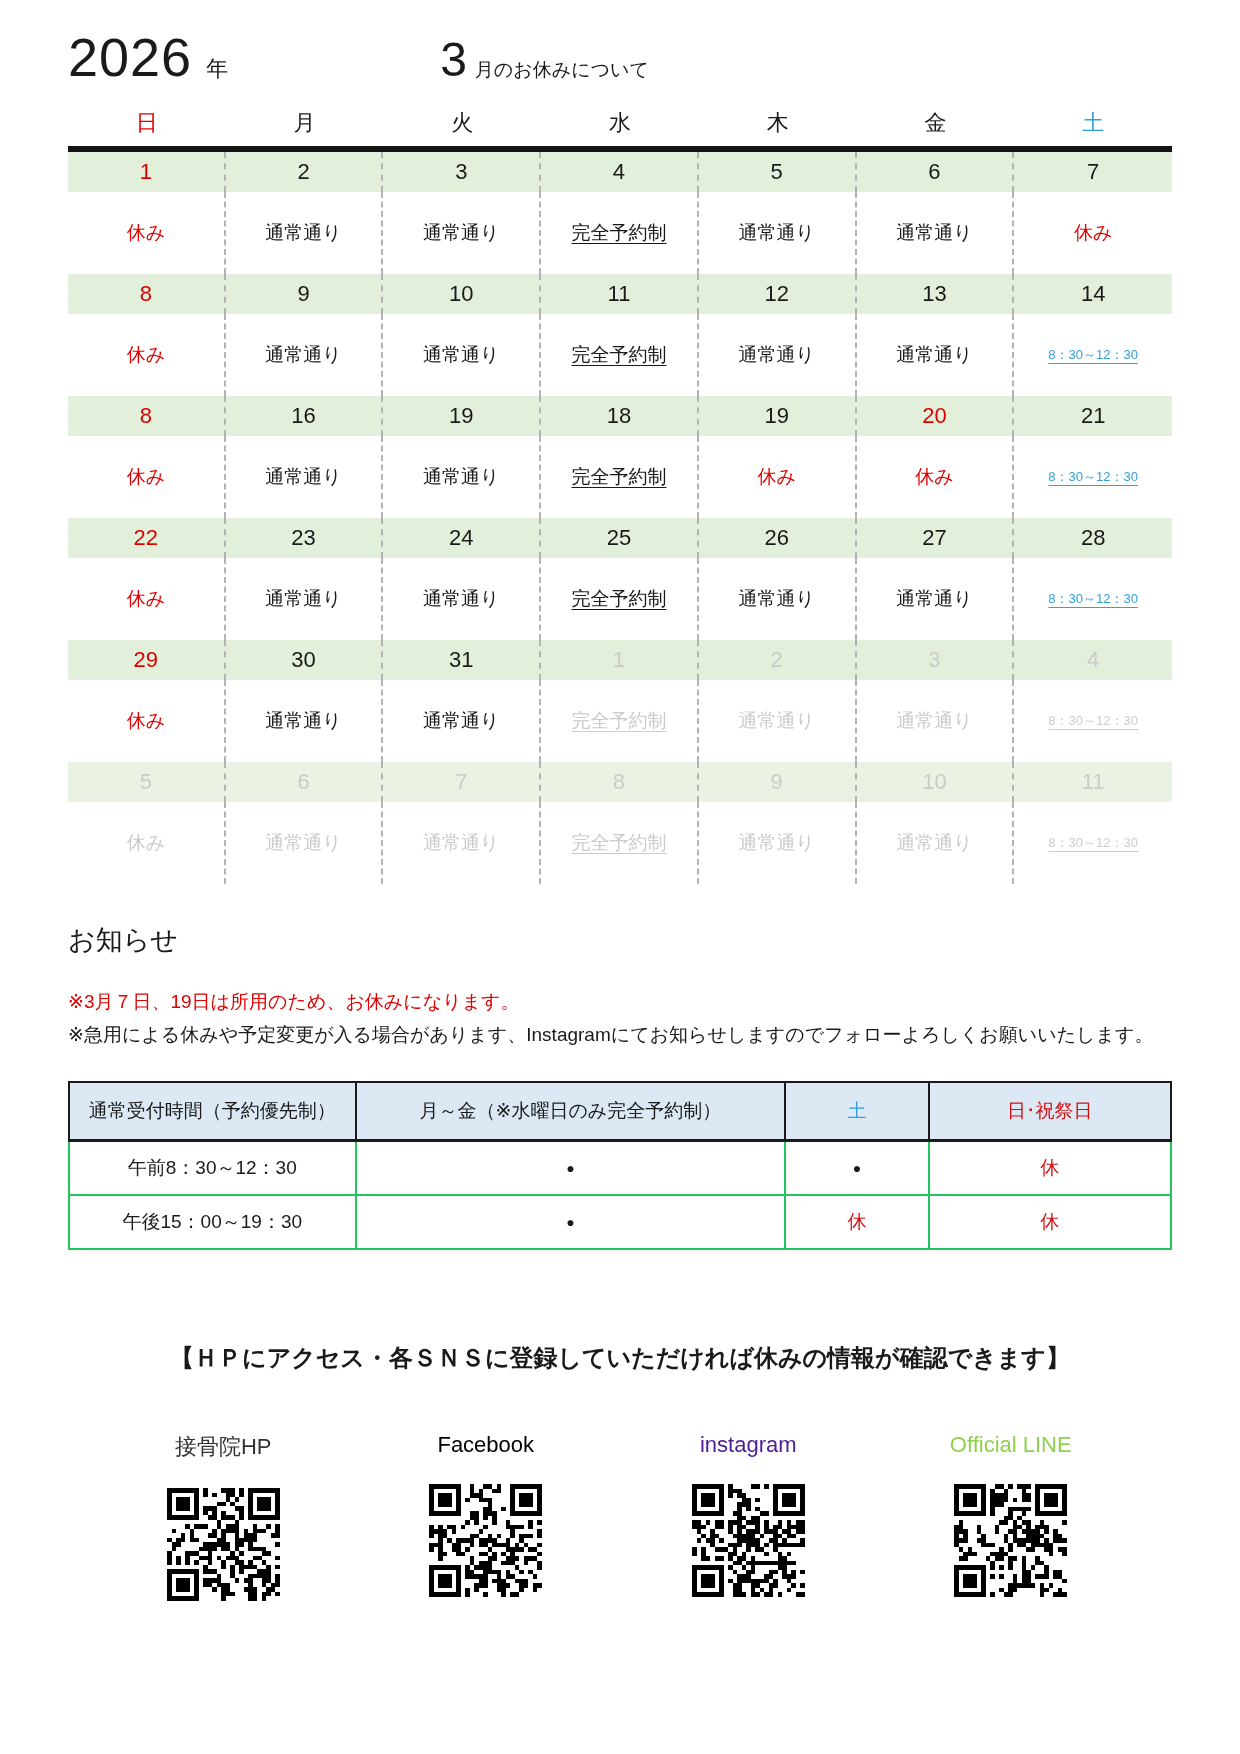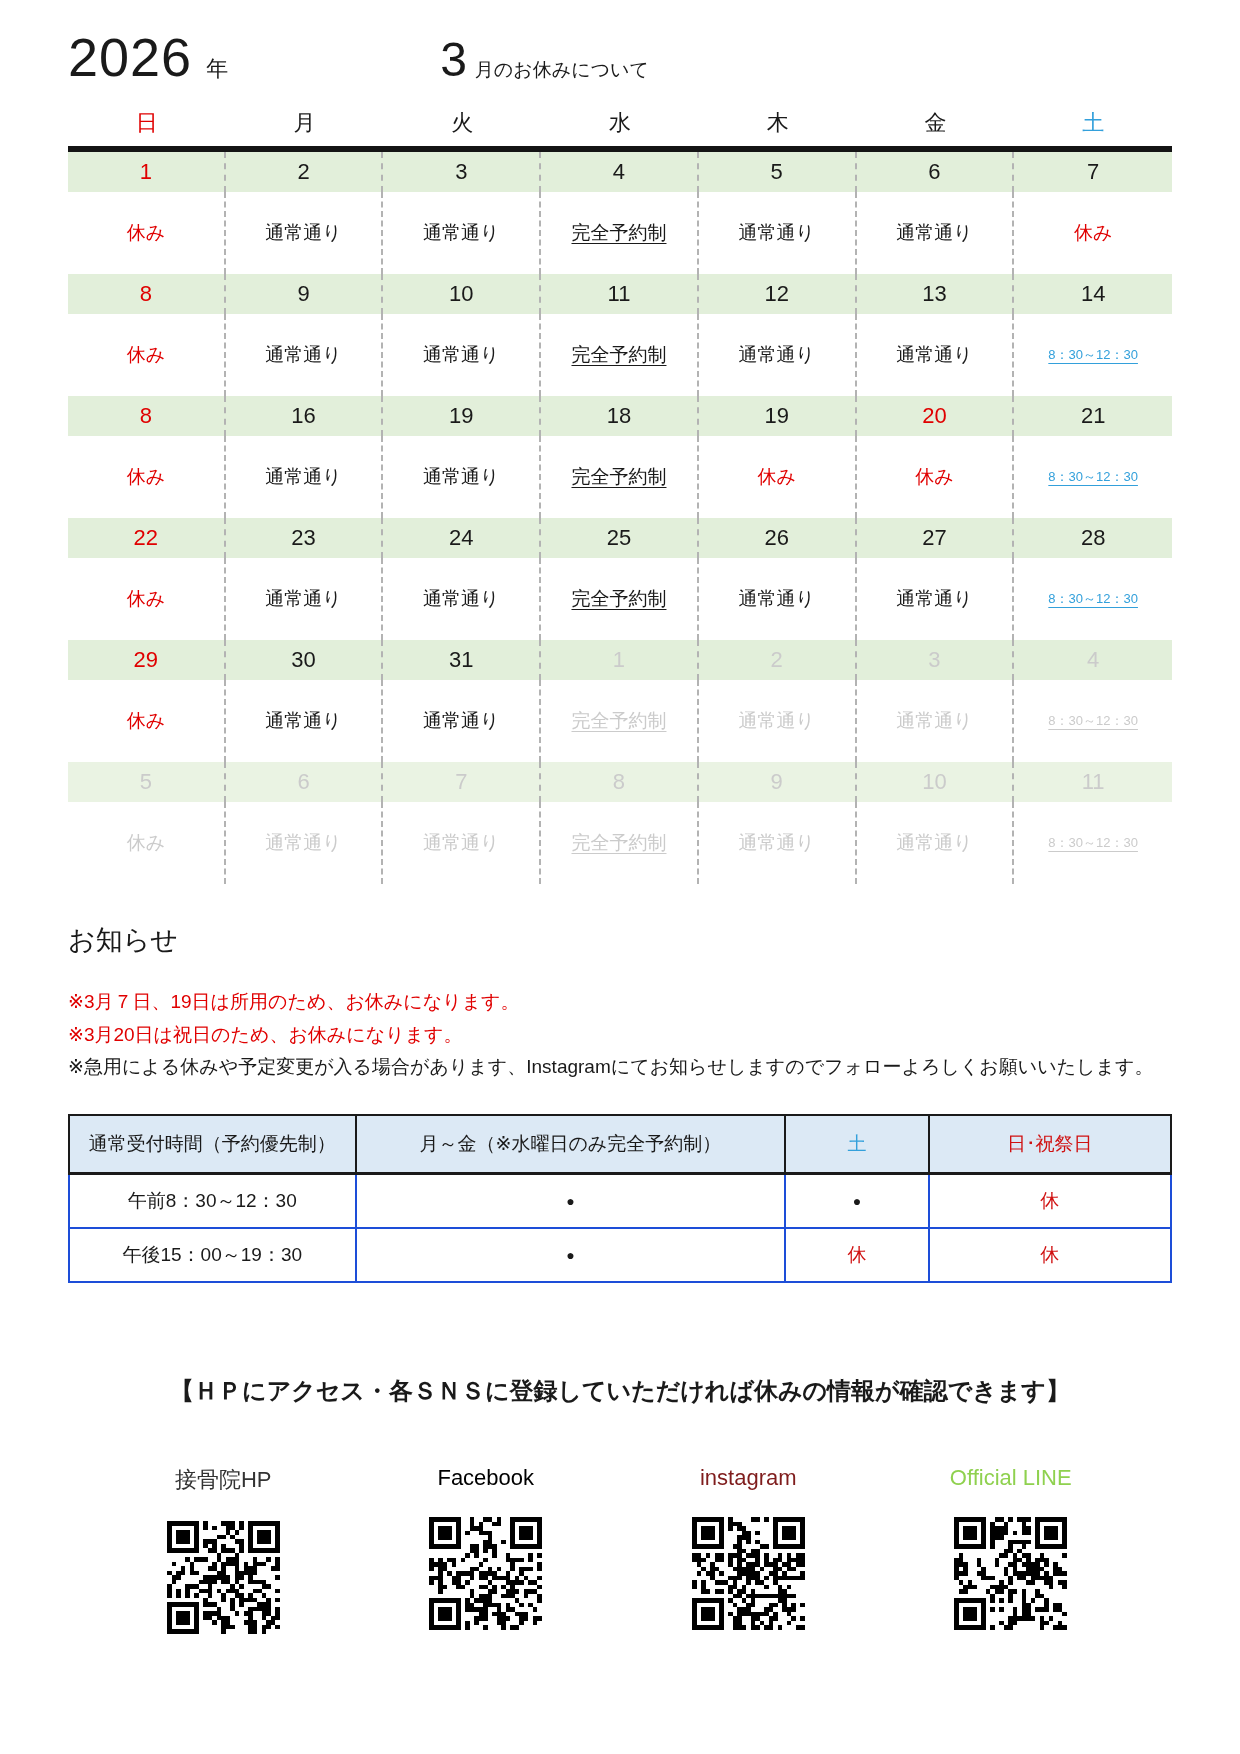--- a/index.html
+++ b/index.html
@@ -41,21 +41,21 @@
   .notice-heading{font-size:27px;font-weight:400;margin:0;}
   .notes{margin-top:28px;font-size:19px;line-height:1.72;}
   .note-red{color:#E00000;} .note-black{color:#1a1a1a;}
 
   
   .hours{margin-top:30px;width:100%;border-collapse:collapse;border:2px solid #1a1a1a;font-size:19px;}
   .hours th{
     background:#DCE9F5;height:54px;font-weight:400;
     border:2px solid #1a1a1a;border-bottom:3px solid #1a1a1a;text-align:center;
   }
-  .hours td{height:50px;text-align:center;border:2px solid #1d4ed8;}
+  .hours td{height:50px;text-align:center;border:2px solid #22c55e;}
   .hours th:nth-child(1){width:26%;}
   .hours th:nth-child(2){width:39%;}
   .hours th:nth-child(3){width:13%;}
   .hours th:nth-child(4){width:22%;}
   .c-blue{color:#33A0DB;} .c-red{color:#D01111;} .c-black{color:#1a1a1a;}
   .dot{font-size:14px;}
 
   
   .sns{margin-top:92px;}
   .sns-heading{text-align:center;font-size:24px;font-weight:700;}
@@ -208,21 +208,20 @@
             <div class="cell sc-time muted">8：30～12：30</div>
           </div>
         </div>
       </div>
   </div>
 
   <div class="notice">
     <h2 class="notice-heading">お知らせ</h2>
     <div class="notes" id="notes">
         <div class="note-red">※3月７日、19日は所用のため、お休みになります。</div>
-        <div class="note-red">※3月20日は祝日のため、お休みになります。</div>
         <div class="note-black">※急用による休みや予定変更が入る場合があります、Instagramにてお知らせしますのでフォローよろしくお願いいたします。</div>
       </div>
   </div>
 
   <table class="hours">
     <thead id="hours-head">
         <tr>
           <th class="c-black">通常受付時間（予約優先制）</th>
           <th class="c-black">月～金（※水曜日のみ完全予約制）</th>
           <th class="c-blue">土</th>
@@ -661,21 +660,21 @@
               <rect x="81" y="0" width="31.5" height="31.5"></rect>
               <rect fill="#fff" x="85.5" y="4.5" width="22.5" height="22.5"></rect>
               <rect x="90" y="9" width="13.5" height="13.5"></rect>
               <rect x="0" y="81" width="31.5" height="31.5"></rect>
               <rect fill="#fff" x="4.5" y="85.5" width="22.5" height="22.5"></rect>
               <rect x="9" y="90" width="13.5" height="13.5"></rect>
             </svg>
           </div>
         </div>
         <div class="sns-item">
-          <div class="sns-label" style="color: #7f1d1d;">instagram</div>
+          <div class="sns-label" style="color: #4c1d95;">instagram</div>
           <div class="qr-wrap">
             <svg class="qr" viewBox="0 0 112.5 112.5" xmlns="http://www.w3.org/2000/svg" shape-rendering="crispEdges" fill="#000">
               <rect fill="#fff" width="112.5" height="112.5"></rect>
               <rect x="36" y="0" width="4.5" height="4.5"></rect>
               <rect x="58.5" y="0" width="4.5" height="4.5"></rect>
               <rect x="63" y="0" width="4.5" height="4.5"></rect>
               <rect x="72" y="0" width="4.5" height="4.5"></rect>
               <rect x="36" y="4.5" width="4.5" height="4.5"></rect>
               <rect x="40.5" y="4.5" width="4.5" height="4.5"></rect>
               <rect x="45" y="4.5" width="4.5" height="4.5"></rect>

